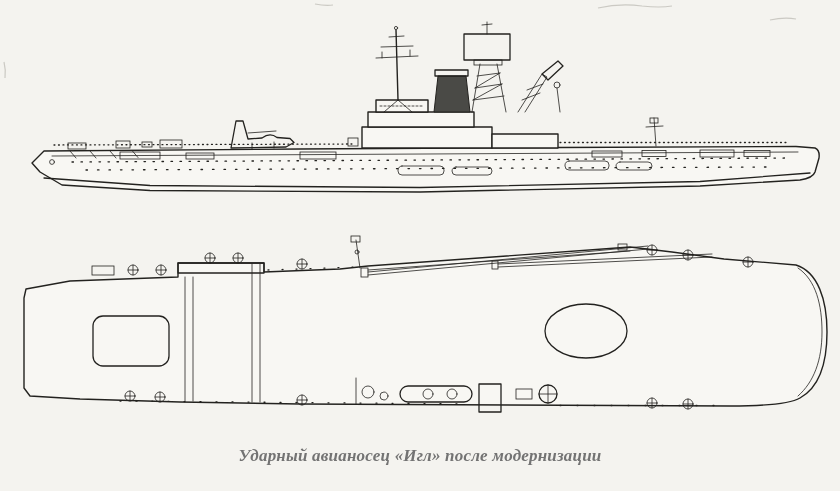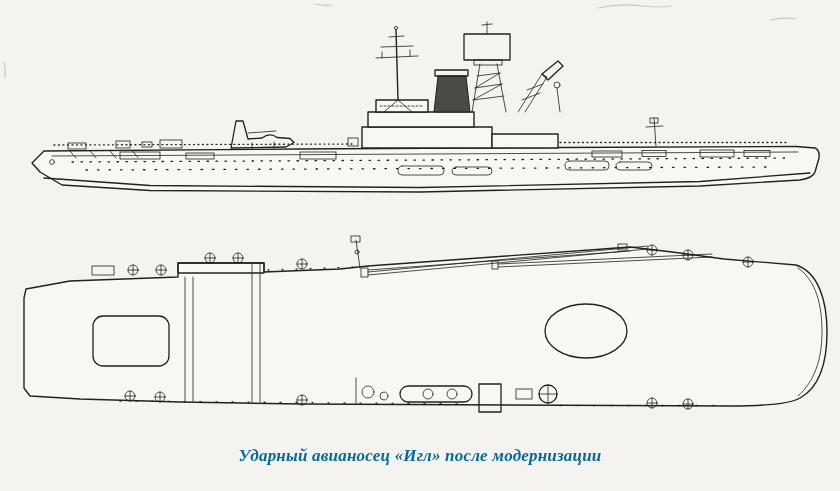--- a/index.html
+++ b/index.html
@@ -14,21 +14,21 @@
   
   .ln{stroke:#23221f;fill:none;stroke-width:1.3;stroke-linecap:round;stroke-linejoin:round;}
   .thin{stroke:#23221f;fill:none;stroke-width:0.8;stroke-linecap:round;}
   .fillp{fill:#f8f7f3;stroke:#23221f;stroke-width:1.4;stroke-linejoin:round;}
   .dark{fill:#4a4a46;stroke:#23221f;stroke-width:1;}
   .smudge{stroke:#9a968e;fill:none;stroke-width:1.2;opacity:.45;}
   .caption{
     position:absolute;left:0;top:446px;width:840px;
     text-align:center;
     font-style:italic;font-weight:700;font-size:17px;
-    color:#0369a1;letter-spacing:.2px;
+    color:#737373;letter-spacing:.2px;
   }
 </style>
 </head>
 <body>
 
 <div class="stage">
 
 <svg class="drawing" width="840" height="491" viewBox="0 0 840 491">
   <defs>
     <pattern id="stipple" width="7" height="7" patternUnits="userSpaceOnUse">

